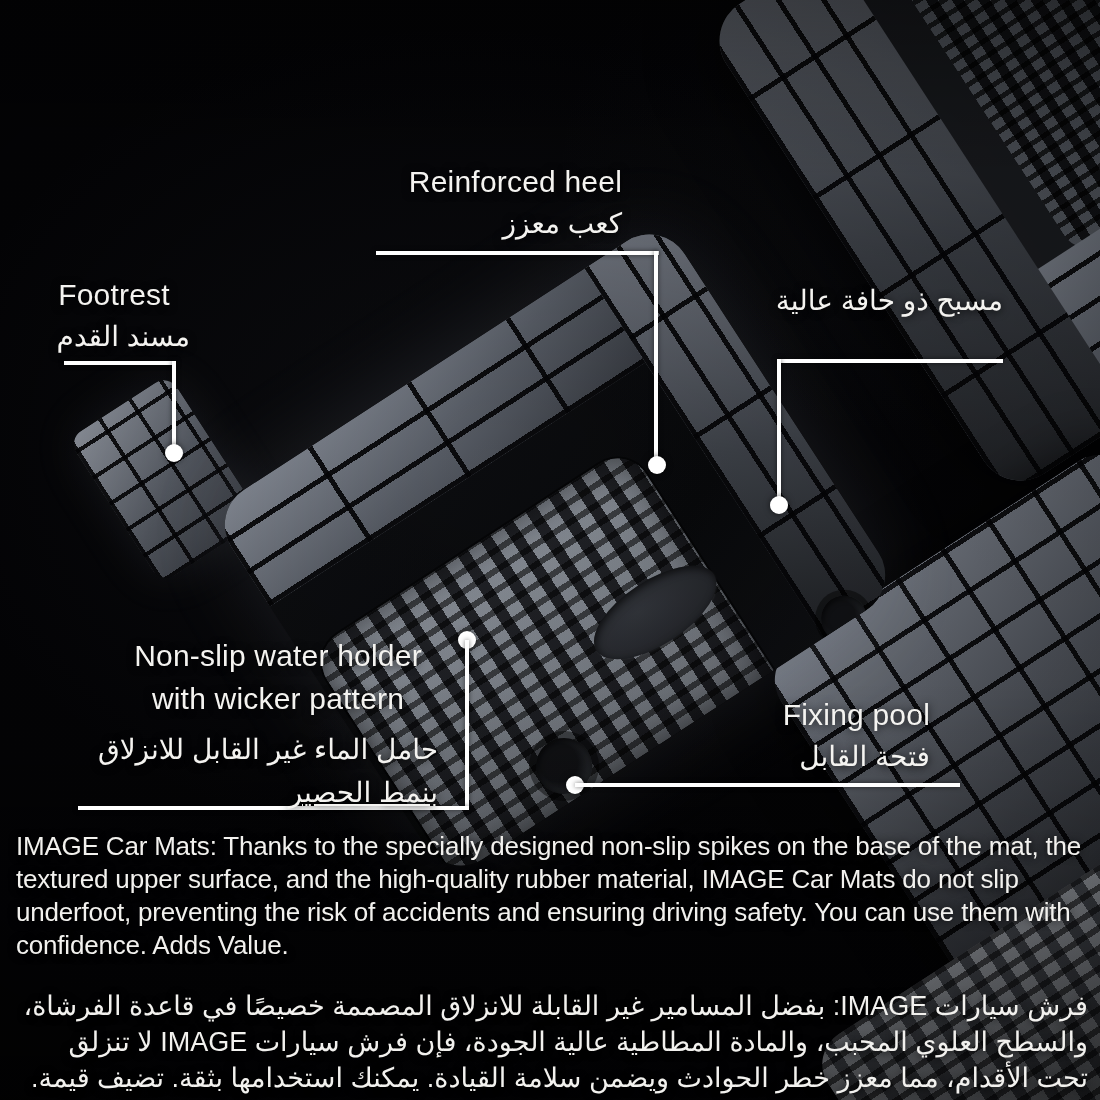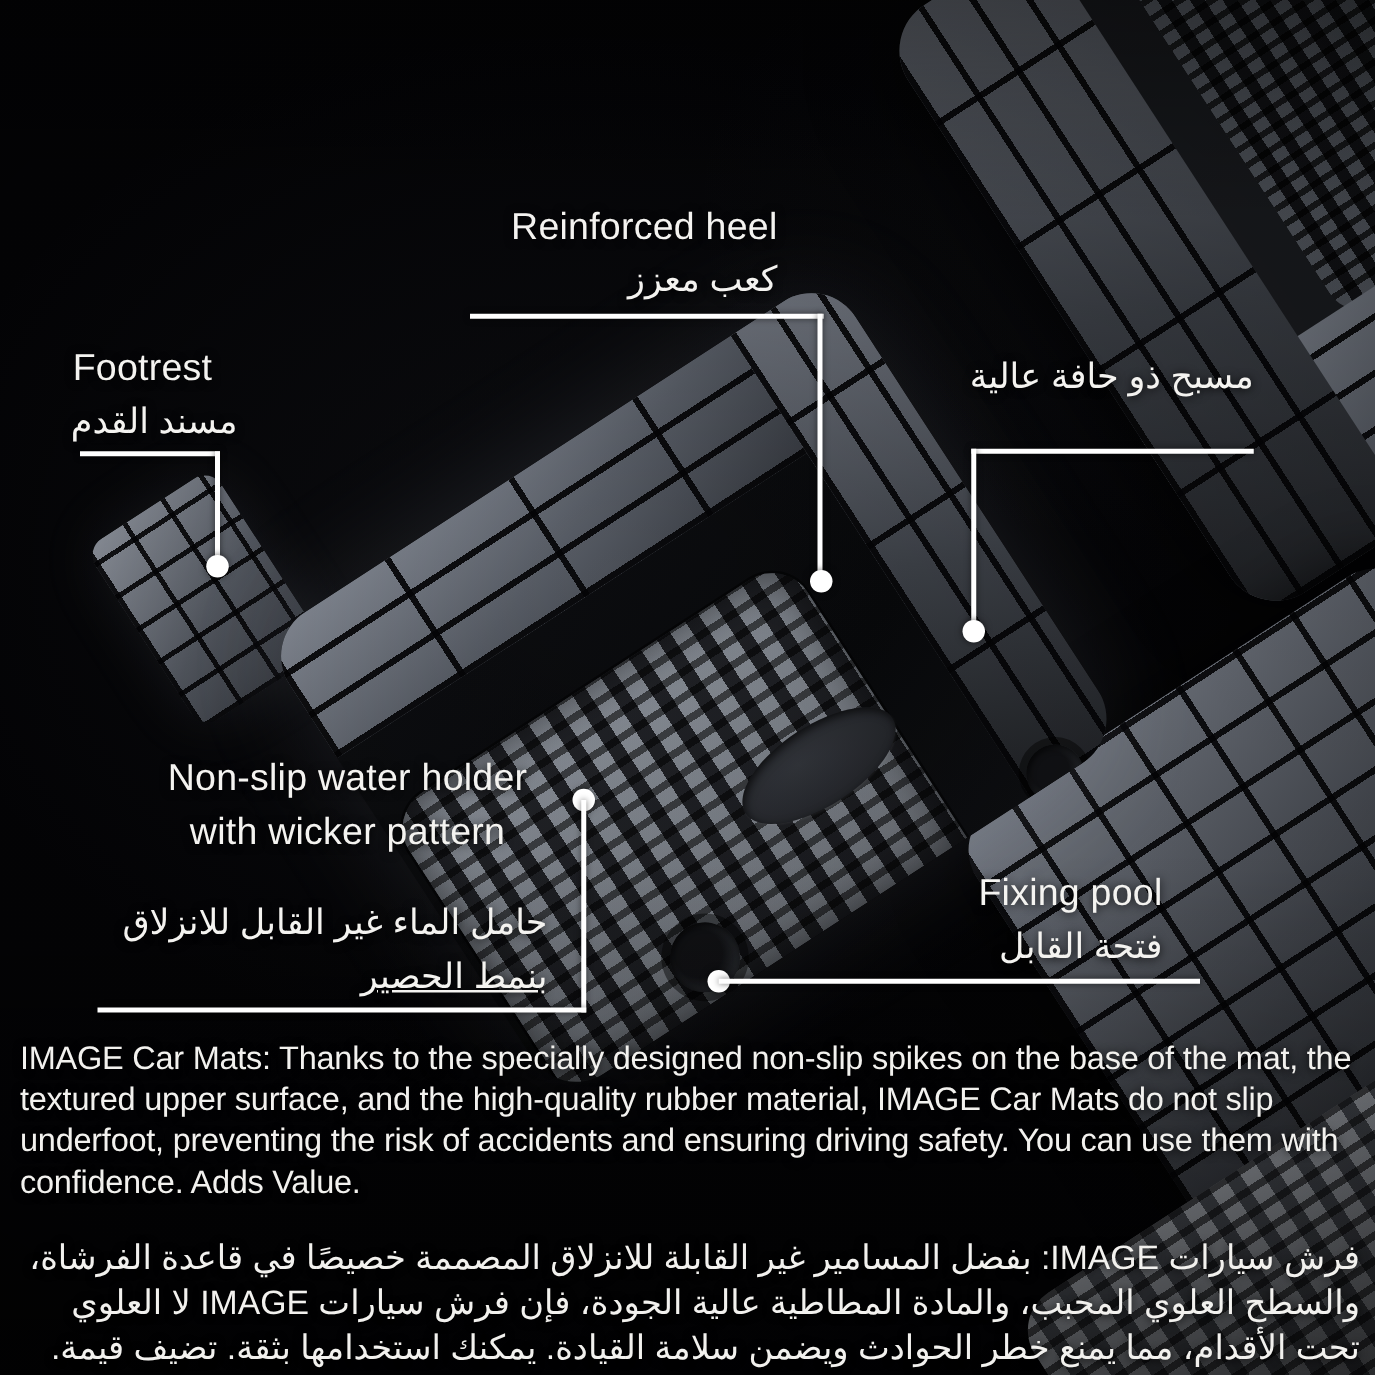--- a/index.html
+++ b/index.html
@@ -142,35 +142,35 @@
   <div class="cl cl-v" style="left:172px;top:361px;height:94px;"></div>
   <div class="cl-dot" style="left:165px;top:444px;"></div>
 
   <div class="label align-r" style="left:763px;top:277px;width:240px;">
     <div class="ar">مسبح ذو حافة عالية</div>
   </div>
   <div class="cl cl-h" style="left:777px;top:359px;width:226px;"></div>
   <div class="cl cl-v" style="left:777px;top:359px;height:148px;"></div>
   <div class="cl-dot" style="left:770px;top:496px;"></div>
 
-  <div class="label align-l" style="left:78px;top:601px;width:400px;">
+  <div class="label align-l" style="left:78px;top:634px;width:400px;">
     <div class="en" style="line-height:43px;">Non-slip water holder</div>
     <div class="en" style="line-height:43px;">with wicker pattern</div>
   </div>
   <div class="label align-r" style="left:78px;top:716px;width:360px;">
-    <div class="ar" style="margin-top:0;line-height:43px;">حامل الماء غير القابل للانزلاق</div>
+    <div class="ar" style="margin-top:12px;line-height:43px;">حامل الماء غير القابل للانزلاق</div>
     <div class="ar" style="margin-top:0;line-height:43px;text-decoration:underline;">بنمط الحصير</div>
   </div>
   <div class="cl-dot" style="left:458px;top:631px;"></div>
   <div class="cl cl-v" style="left:465px;top:640px;height:170px;"></div>
   <div class="cl cl-h" style="left:78px;top:806px;width:391px;"></div>
 
   <div class="label align-r" style="left:690px;top:697px;width:240px;">
     <div class="en">Fixing pool</div>
     <div class="ar">فتحة القابل</div>
   </div>
   <div class="cl-dot" style="left:566px;top:776px;"></div>
   <div class="cl cl-h" style="left:575px;top:783px;width:385px;"></div>
 
   <div class="para para-en">IMAGE Car Mats: Thanks to the specially designed non-slip spikes on the base of the mat, the textured upper surface, and the high-quality rubber material, IMAGE Car Mats do not slip underfoot, preventing the risk of accidents and ensuring driving safety. You can use them with confidence. Adds Value.</div>
-  <div class="para para-ar">فرش سيارات IMAGE: بفضل المسامير غير القابلة للانزلاق المصممة خصيصًا في قاعدة الفرشاة، والسطح العلوي المحبب، والمادة المطاطية عالية الجودة، فإن فرش سيارات IMAGE لا العلوي تحت الأقدام، مما يمنع خطر الحوادث ويضمن سلامة القيادة. يمكنك استخدامها بثقة. تضيف قيمة.</div>
+  <div class="para para-ar">فرش سيارات IMAGE: بفضل المسامير غير القابلة للانزلاق المصممة خصيصًا في قاعدة الفرشاة، والسطح العلوي المحبب، والمادة المطاطية عالية الجودة، فإن فرش سيارات IMAGE لا تنزلق تحت الأقدام، مما معزز خطر الحوادث ويضمن سلامة القيادة. يمكنك استخدامها بثقة. تضيف قيمة.</div>
 
 </div>
 
 </body></html>

